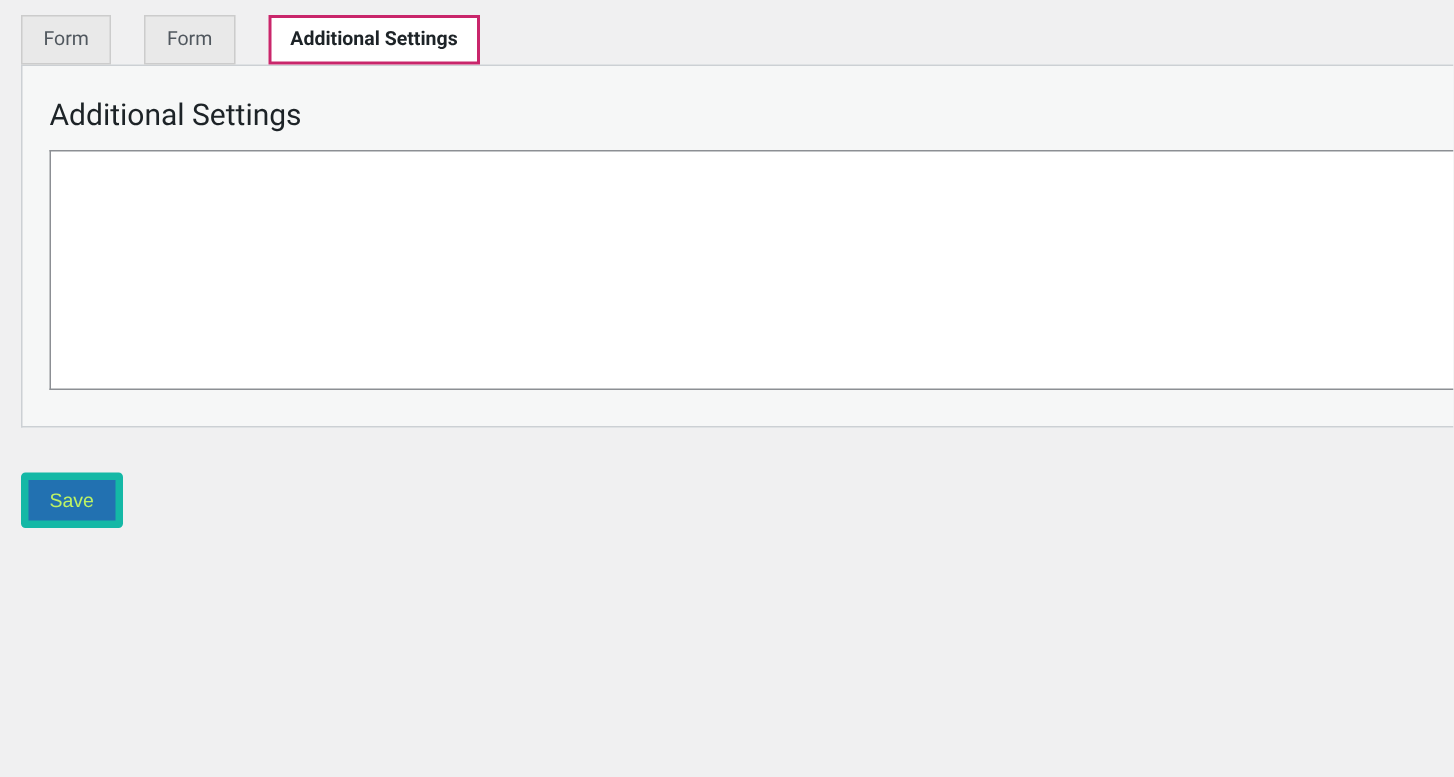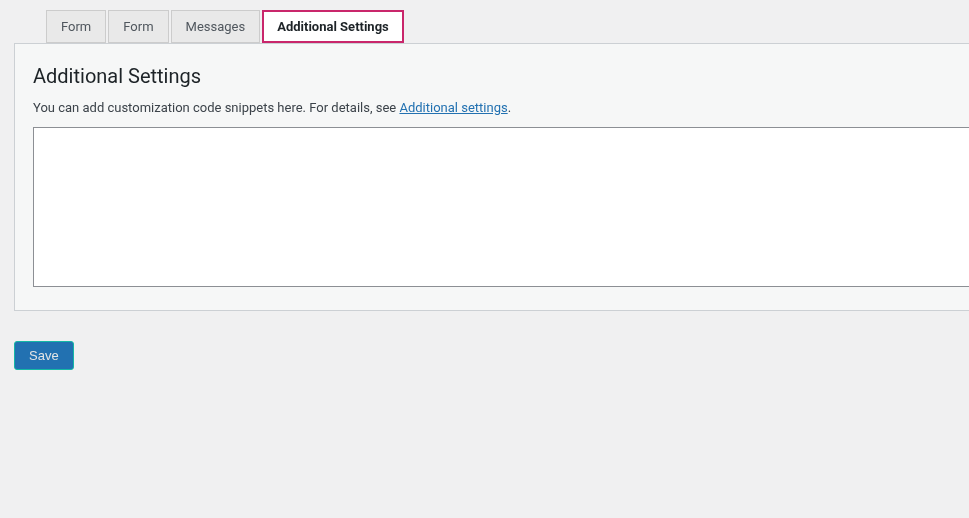--- a/index.html
+++ b/index.html
@@ -12,22 +12,21 @@
       background: #f0f0f1;
       font-size: 13px;
       color: #3c434a;
       width: 969px;
       height: 518px;
       overflow: hidden;
     }
     .tabs-row {
       display: flex;
       padding: 10px 0 0 14px;
-      gap: 2px;
-      margin-left: 32px;
+      gap: 22px;
     }
     .tab {
       background: #e9e9e9;
       border: 1px solid #ccc;
       padding: 8px 14px;
       font-size: 13px;
       color: #50575e;
       cursor: pointer;
       user-select: none;
     }
@@ -71,41 +70,37 @@
       font-family: Consolas, Monaco, monospace;
       font-size: 13px;
       resize: none;
       outline: none;
     }
     .save-row {
       padding: 30px 0 0 14px;
     }
     .save-btn {
       background: #2271b1;
-      border: 1px solid #14b8a6;
-      color: #e5e5e5;
+      border: 5px solid #14b8a6;
+      color: #bef264;
       font-size: 13px;
       padding: 6px 14px;
       border-radius: 3px;
       cursor: pointer;
     }
   </style>
 </head>
 <body>
 
 <div class="tabs-row">
   <div class="tab">Form</div>
   <div class="tab">Form</div>
-  <div class="tab">Messages</div>
   <div class="tab active">Additional Settings</div>
 </div>
 
 <div class="panel">
   <h2>Additional Settings</h2>
-  <p class="desc">
-    <span>You can add customization code snippets here. For details, see </span><a href="#">Additional settings</a><span>.</span>
-  </p>
   <textarea class="code-area" value="" style=""></textarea>
 </div>
 
 <div class="save-row">
   <button class="save-btn">Save</button>
 </div>
 
 </body></html>

